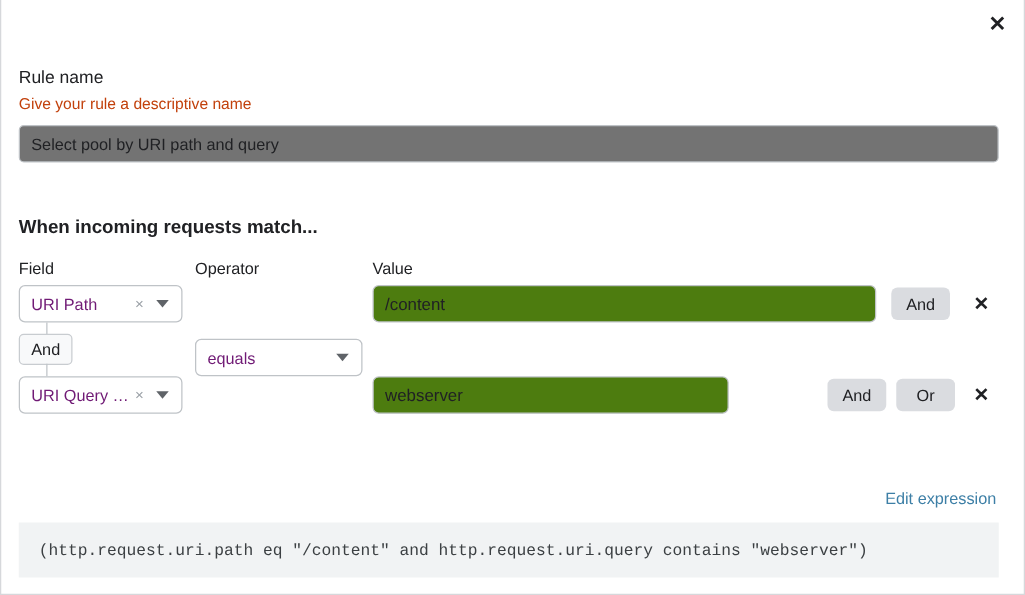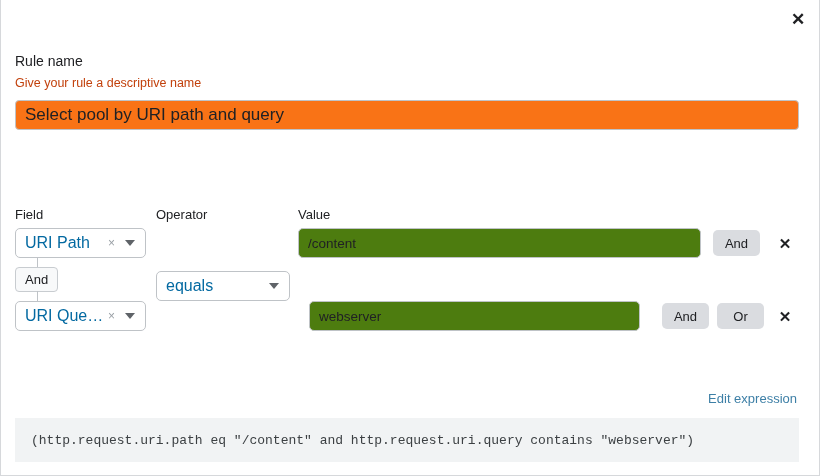--- a/index.html
+++ b/index.html
@@ -77,23 +77,23 @@
 
   .rule-name-input {
     position: absolute;
     left: 14px;
     top: 100px;
     width: 784px;
     height: 30px;
     box-sizing: border-box;
     border: 1px solid #bfc3c7;
     border-radius: 4px;
-    background: #f97316;
+    background: #737373;
     font-family: "Liberation Sans", sans-serif;
-    font-size: 17px;
+    font-size: 13px;
     color: #202124;
     padding: 0 9px;
     outline: none;
   }
 
   
   .section-heading {
     position: absolute;
     left: 14px;
     top: 172px;
@@ -133,22 +133,22 @@
     border-radius: 5px;
     background: #ffffff;
     display: flex;
     align-items: center;
     cursor: pointer;
   }
   .select-field    { left: 14px;  width: 131px; }
   .select-operator { left: 155px; width: 134px; margin-top: 43px; }
 
   .select-text {
-    font-size: 16px;
-    color: #0369a1;
+    font-size: 13px;
+    color: #701a75;
     padding-left: 9px;
     flex: 1 1 auto;
     white-space: nowrap;
     overflow: hidden;
     text-overflow: ellipsis;
   }
   .clear-x {
     flex: 0 0 auto;
     color: #9aa0a6;
     font-size: 12px;
@@ -175,21 +175,21 @@
     border: 1px solid #bfc3c7;
     border-radius: 5px;
     background: #4d7c0f;
     font-family: "Liberation Sans", sans-serif;
     font-size: 13.5px;
     color: #202124;
     padding: 0 9px;
     outline: none;
   }
   #value-input-0 { width: 403px; }
-  #value-input-1 { width: 331px; margin-left: 11px; }
+  #value-input-1 { width: 285px; }
 
   .logic-btn {
     position: absolute;
     height: 26px;
     min-width: 47px;
     box-sizing: border-box;
     background: #dadce0;
     border: none;
     border-radius: 5px;
     font-family: "Liberation Sans", sans-serif;
@@ -291,20 +291,21 @@
 <body>
 
 <div class="modal">
 
   <button class="close-btn">✕</button>
 
   <div class="field-label" id="rule-name-label">Rule name</div>
   <div class="field-sublabel" id="rule-name-hint">Give your rule a descriptive name</div>
   <input class="rule-name-input" type="text" value="Select pool by URI path and query" style="">
 
+  <div class="section-heading">When incoming requests match...</div>
 
   <div class="col-head" id="col-field">Field</div>
   <div class="col-head" id="col-operator">Operator</div>
   <div class="col-head" id="col-value">Value</div>
 
   <div class="cond-row" id="cond-row-0">
     <div class="select-box select-field">
       <span class="select-text">URI Path</span>
       <span class="clear-x">×</span>
       <span class="caret"></span>

